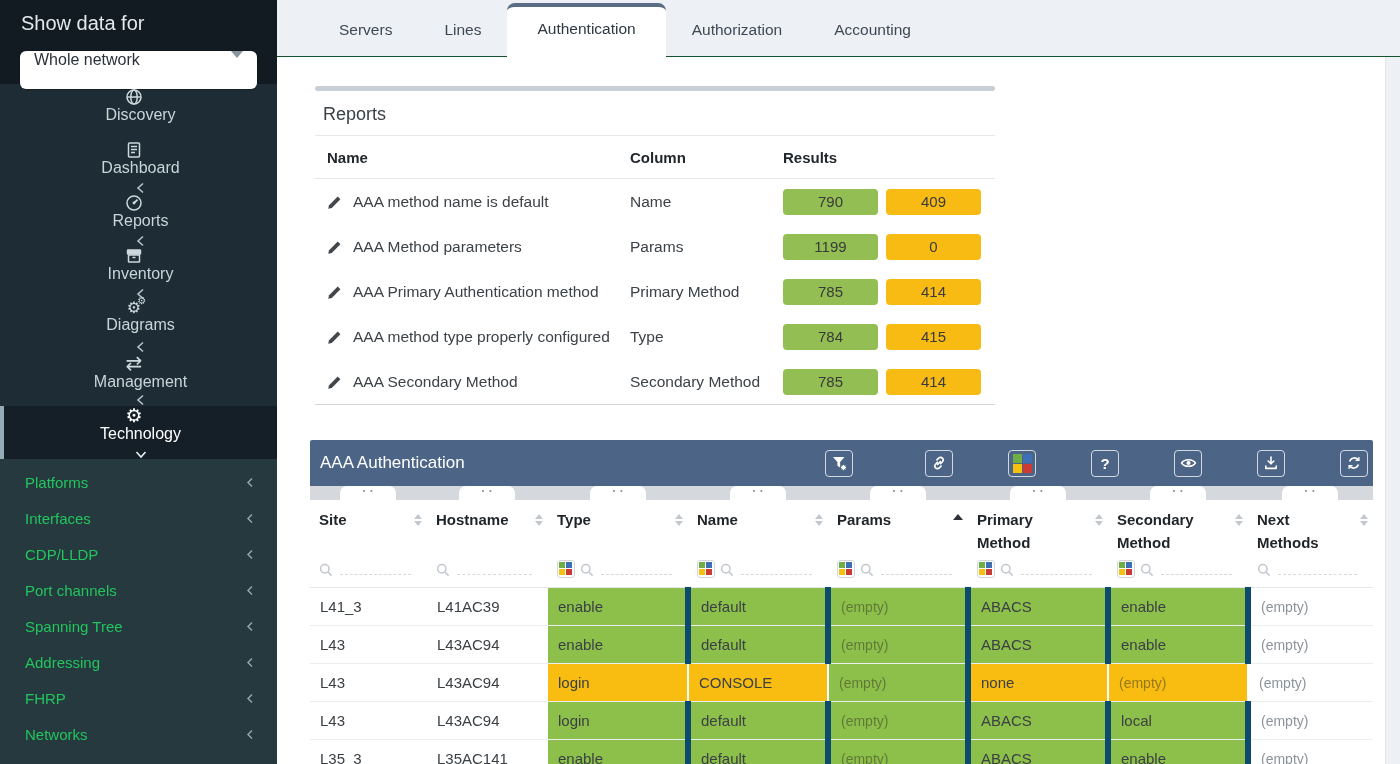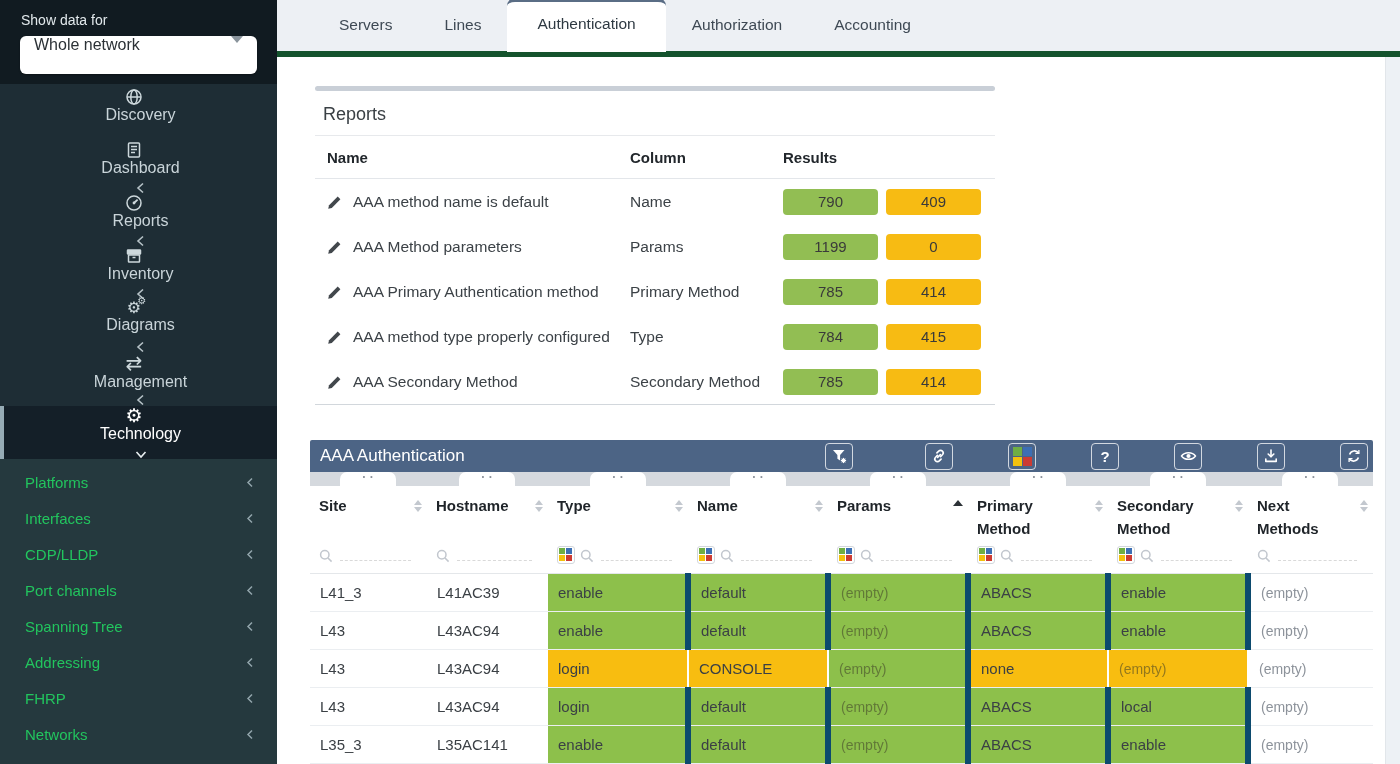--- a/index.html
+++ b/index.html
@@ -2,21 +2,21 @@
 <html><head>
 <meta charset="utf-8">
 <style>
   html,body{margin:0;padding:0;}
   body{font-family:"Liberation Sans",sans-serif;-webkit-font-smoothing:antialiased;}
   .app{position:relative;width:1400px;height:764px;overflow:hidden;background:#fff;}
 
   
   .sidebar{position:absolute;left:0;top:0;width:277px;height:764px;background:#1e2d35;}
   .sidebar-top{height:84px;background:#111b21;padding:10px 20px 0;box-sizing:border-box;}
-  .sdf-label{color:#e2e9ec;font-size:14px;margin:2px 0 8px 1px;}
+  .sdf-label{color:#e2e9ec;font-size:20px;margin:2px 0 16px 1px;}
   .net-select{height:38px;background:#fff;border-radius:6px;display:flex;align-items:flex-start;justify-content:space-between;padding:0 14px;cursor:pointer;box-shadow:0 1px 2px rgba(0,0,0,.3);}
   .net-select .val{font-size:16px;color:#2b3136;}
   .caret-down{width:0;height:0;border-left:6px solid transparent;border-right:6px solid transparent;border-top:7px solid #8a949c;}
   .menu{padding-top:4px;}
   .menu-item{height:53px;display:flex;align-items:center;padding:0 20px 0 24px;color:#c9d4d9;font-size:16px;cursor:pointer;position:relative;flex-direction:column;}
   .mi-icon{width:24px;margin-right:13px;display:flex;justify-content:center;align-items:center;color:#cdd8dc;}
   .mi-icon svg{display:block;}
   .gear-glyph{font-size:19px;line-height:1;color:#cdd8dc;}
   .swap-glyph{font-size:20px;line-height:1;color:#cdd8dc;}
   .gears-duo{position:relative;font-size:16px;line-height:1;color:#cdd8dc;}
@@ -25,21 +25,21 @@
   .chev{display:flex;align-items:center;}
   .menu-item.active{background:#141f28;color:#fff;}
   .menu-item.active .mi-icon,.menu-item.active .gear-glyph{color:#fff;}
   .menu-item.active::before{content:"";position:absolute;left:0;top:0;bottom:0;width:4px;background:#96abb5;}
   .submenu{background:#25393e;padding:5px 0 0;}
   .sub-item{height:36px;display:flex;align-items:center;padding:0 23px 0 25px;color:#22c55e;font-size:15px;cursor:pointer;}
   .sub-item .lbl{flex:1;}
 
   
   .main{position:absolute;left:277px;top:0;width:1123px;height:764px;}
-  .tabbar{height:57px;background:#edf0f4;display:flex;align-items:flex-end;padding-left:36px;box-sizing:border-box;border-bottom:6px solid #14532d;}
+  .tabbar{height:57px;background:#edf0f4;display:flex;align-items:flex-end;padding-left:36px;box-sizing:border-box;border-bottom:1px solid #14532d;}
   .tab{padding:17px 26px;font-size:15.5px;color:#3e4954;cursor:pointer;}
   .tab.active{background:#fff;border-top:4px solid #5a6d85;border-radius:8px 8px 0 0;padding:13px 30px 19px;margin-bottom:-1px;color:#2e3942;}
   .content{position:absolute;top:57px;left:0;right:0;bottom:0;background:#fff;}
   .scrollstrip{position:absolute;top:0;right:0;width:14px;bottom:0;background:#edf1f5;border-left:1px solid #e2e6ea;}
 
   
   .rule{position:absolute;left:38px;top:29px;width:680px;height:5px;background:#c9cfd7;border-radius:3px;}
   .reports{position:absolute;left:38px;top:38px;width:680px;}
   .reports h2{font-size:18px;font-weight:400;color:#3a4045;margin:0;padding:9px 0 10px 8px;border-bottom:1px solid #e7e9ec;}
   .rhead{display:flex;font-weight:700;font-size:15px;color:#22272c;padding:13px 0 12px;border-bottom:1px solid #e3e6ea;}
@@ -49,21 +49,21 @@
   .rrow{display:flex;align-items:center;height:45px;font-size:15.5px;color:#3c4247;}
   .rrow .c1{display:flex;align-items:center;gap:10px;}
   .rrow .c1 svg{flex:0 0 auto;}
   .badge{display:inline-block;width:95px;height:26px;line-height:26px;text-align:center;border-radius:4px;font-size:15px;color:#3a3a3a;margin-right:8px;cursor:pointer;}
   .badge.green{background:#92be53;}
   .badge.yellow{background:#f7bb13;}
   .bottom-rule{border-bottom:1px solid #d2d7dc;}
 
   
   .panel{position:absolute;left:33px;top:383px;width:1063px;}
-  .panel-header{height:32px;background:#4c6485;display:flex;align-items:center;padding:0 5px 0 10px;border-radius:2px 2px 0 0;gap:48px;}
+  .panel-header{height:46px;background:#4c6485;display:flex;align-items:center;padding:0 5px 0 10px;border-radius:2px 2px 0 0;gap:48px;}
   .panel-title{color:#fff;font-size:17px;flex:1;}
   .tbtn{width:28px;height:27px;border:1px solid rgba(255,255,255,.75);border-radius:4px;display:flex;align-items:center;justify-content:center;margin-left:7px;cursor:pointer;box-sizing:border-box;}
   .tbtn.filter{margin-right:17px;}
   .tbtn .q{color:#fff;font-weight:700;font-size:15px;}
   .pal-big{display:grid;grid-template-columns:9px 9px;grid-template-rows:9px 9px;gap:1px;}
   .pal-big i,.pal i{display:block;}
   .pg{background:#6fae44;}.pb{background:#3c6fb4;}.py{background:#f3c10e;}.pr{background:#cc3b33;}
 
   .handles{height:14px;background:#d5d9de;position:relative;}
   .handle{position:absolute;top:0;height:14px;width:56px;background:#fff;border-radius:7px 7px 0 0;cursor:col-resize;}

